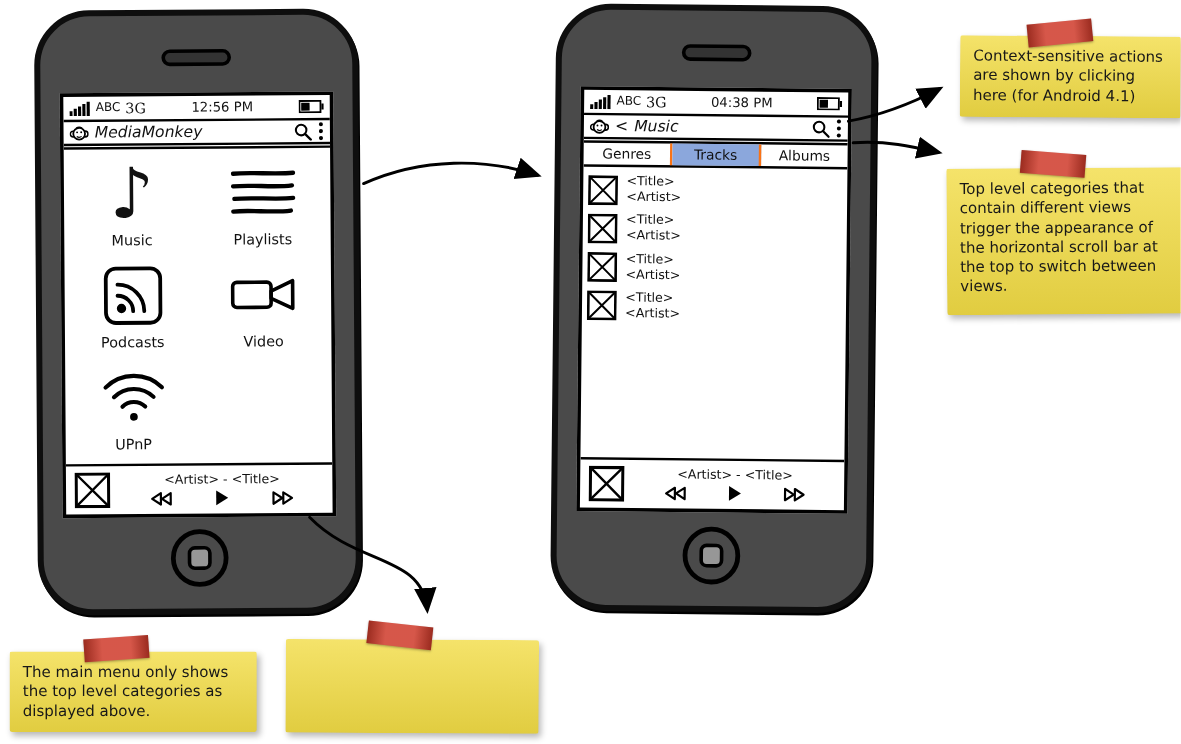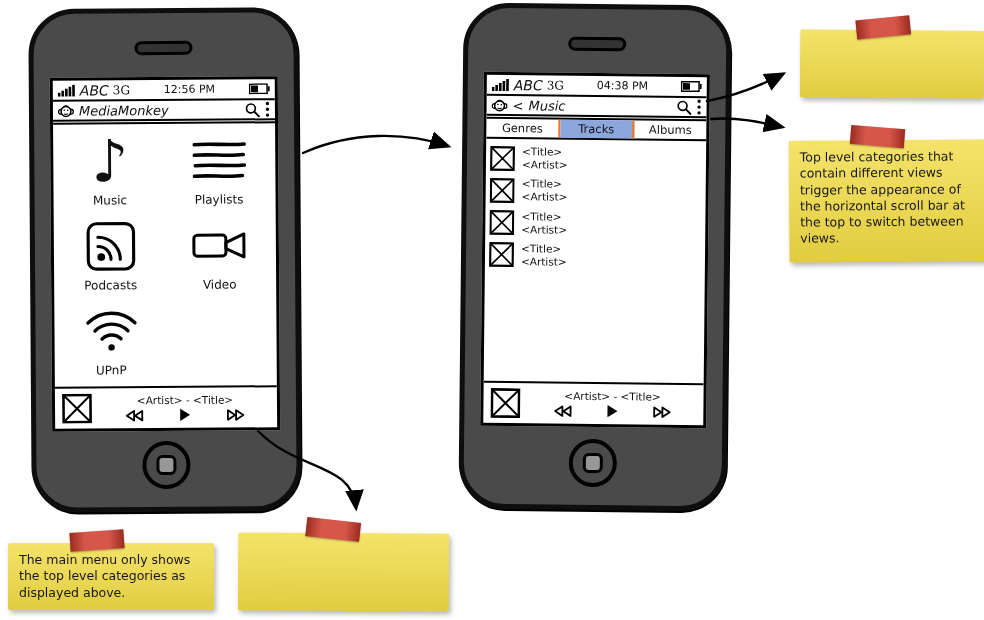--- a/index.html
+++ b/index.html
@@ -18,21 +18,21 @@
           border:3px solid #000;box-sizing:border-box;display:flex;flex-direction:column;overflow:hidden;}
   .homebtn{position:absolute;left:50%;transform:translateX(-50%);bottom:18px;width:48px;height:48px;
            border:4px solid #000;border-radius:50%;background:#4a4a4a;box-sizing:border-box;
            display:flex;align-items:center;justify-content:center;cursor:pointer;}
   .homebtn-inner{width:20px;height:20px;border:3px solid #000;border-radius:6px;
                  background:#979797;box-sizing:border-box;}
 
   
   .statusbar{display:flex;align-items:center;gap:4px;padding:2px 5px;height:21px;
              box-sizing:border-box;border-bottom:2px solid #000;flex:none;}
-  .carrier{font-size:14px;font-style:italic;}
+  .carrier{font-size:10px;}
   .network{font-size:12px;font-weight:normal;font-family:"DejaVu Serif",serif;}
   .time{flex:1;text-align:center;font-size:11px;}
   .appbar{display:flex;align-items:center;gap:5px;padding:1px 5px;height:23px;
           box-sizing:border-box;border-bottom:5px double #000;flex:none;}
   .app-title,.back-chevron{font-size:13px;font-style:italic;}
   .spacer{flex:1;}
   .sicon{display:inline-flex;align-items:center;justify-content:center;flex:none;line-height:0;}
   .clickable{cursor:pointer;}
 
   
@@ -374,20 +374,21 @@
         </div>
       </div>
     </div>
     <div class="homebtn">
       <div class="homebtn-inner"></div>
     </div>
   </div>
 
   <div class="note" id="note1">
     <div class="tape"></div>
+    <div class="note-text">Context-sensitive actions are shown by clicking here (for Android 4.1)</div>
   </div>
 
   <div class="note" id="note2">
     <div class="tape"></div>
     <div class="note-text">Top level categories that contain different views trigger the appearance of the horizontal scroll bar at the top to switch between views.</div>
   </div>
 
   <div class="note" id="note3">
     <div class="tape"></div>
     <div class="note-text">The main menu only shows the top level categories as displayed above.</div>

